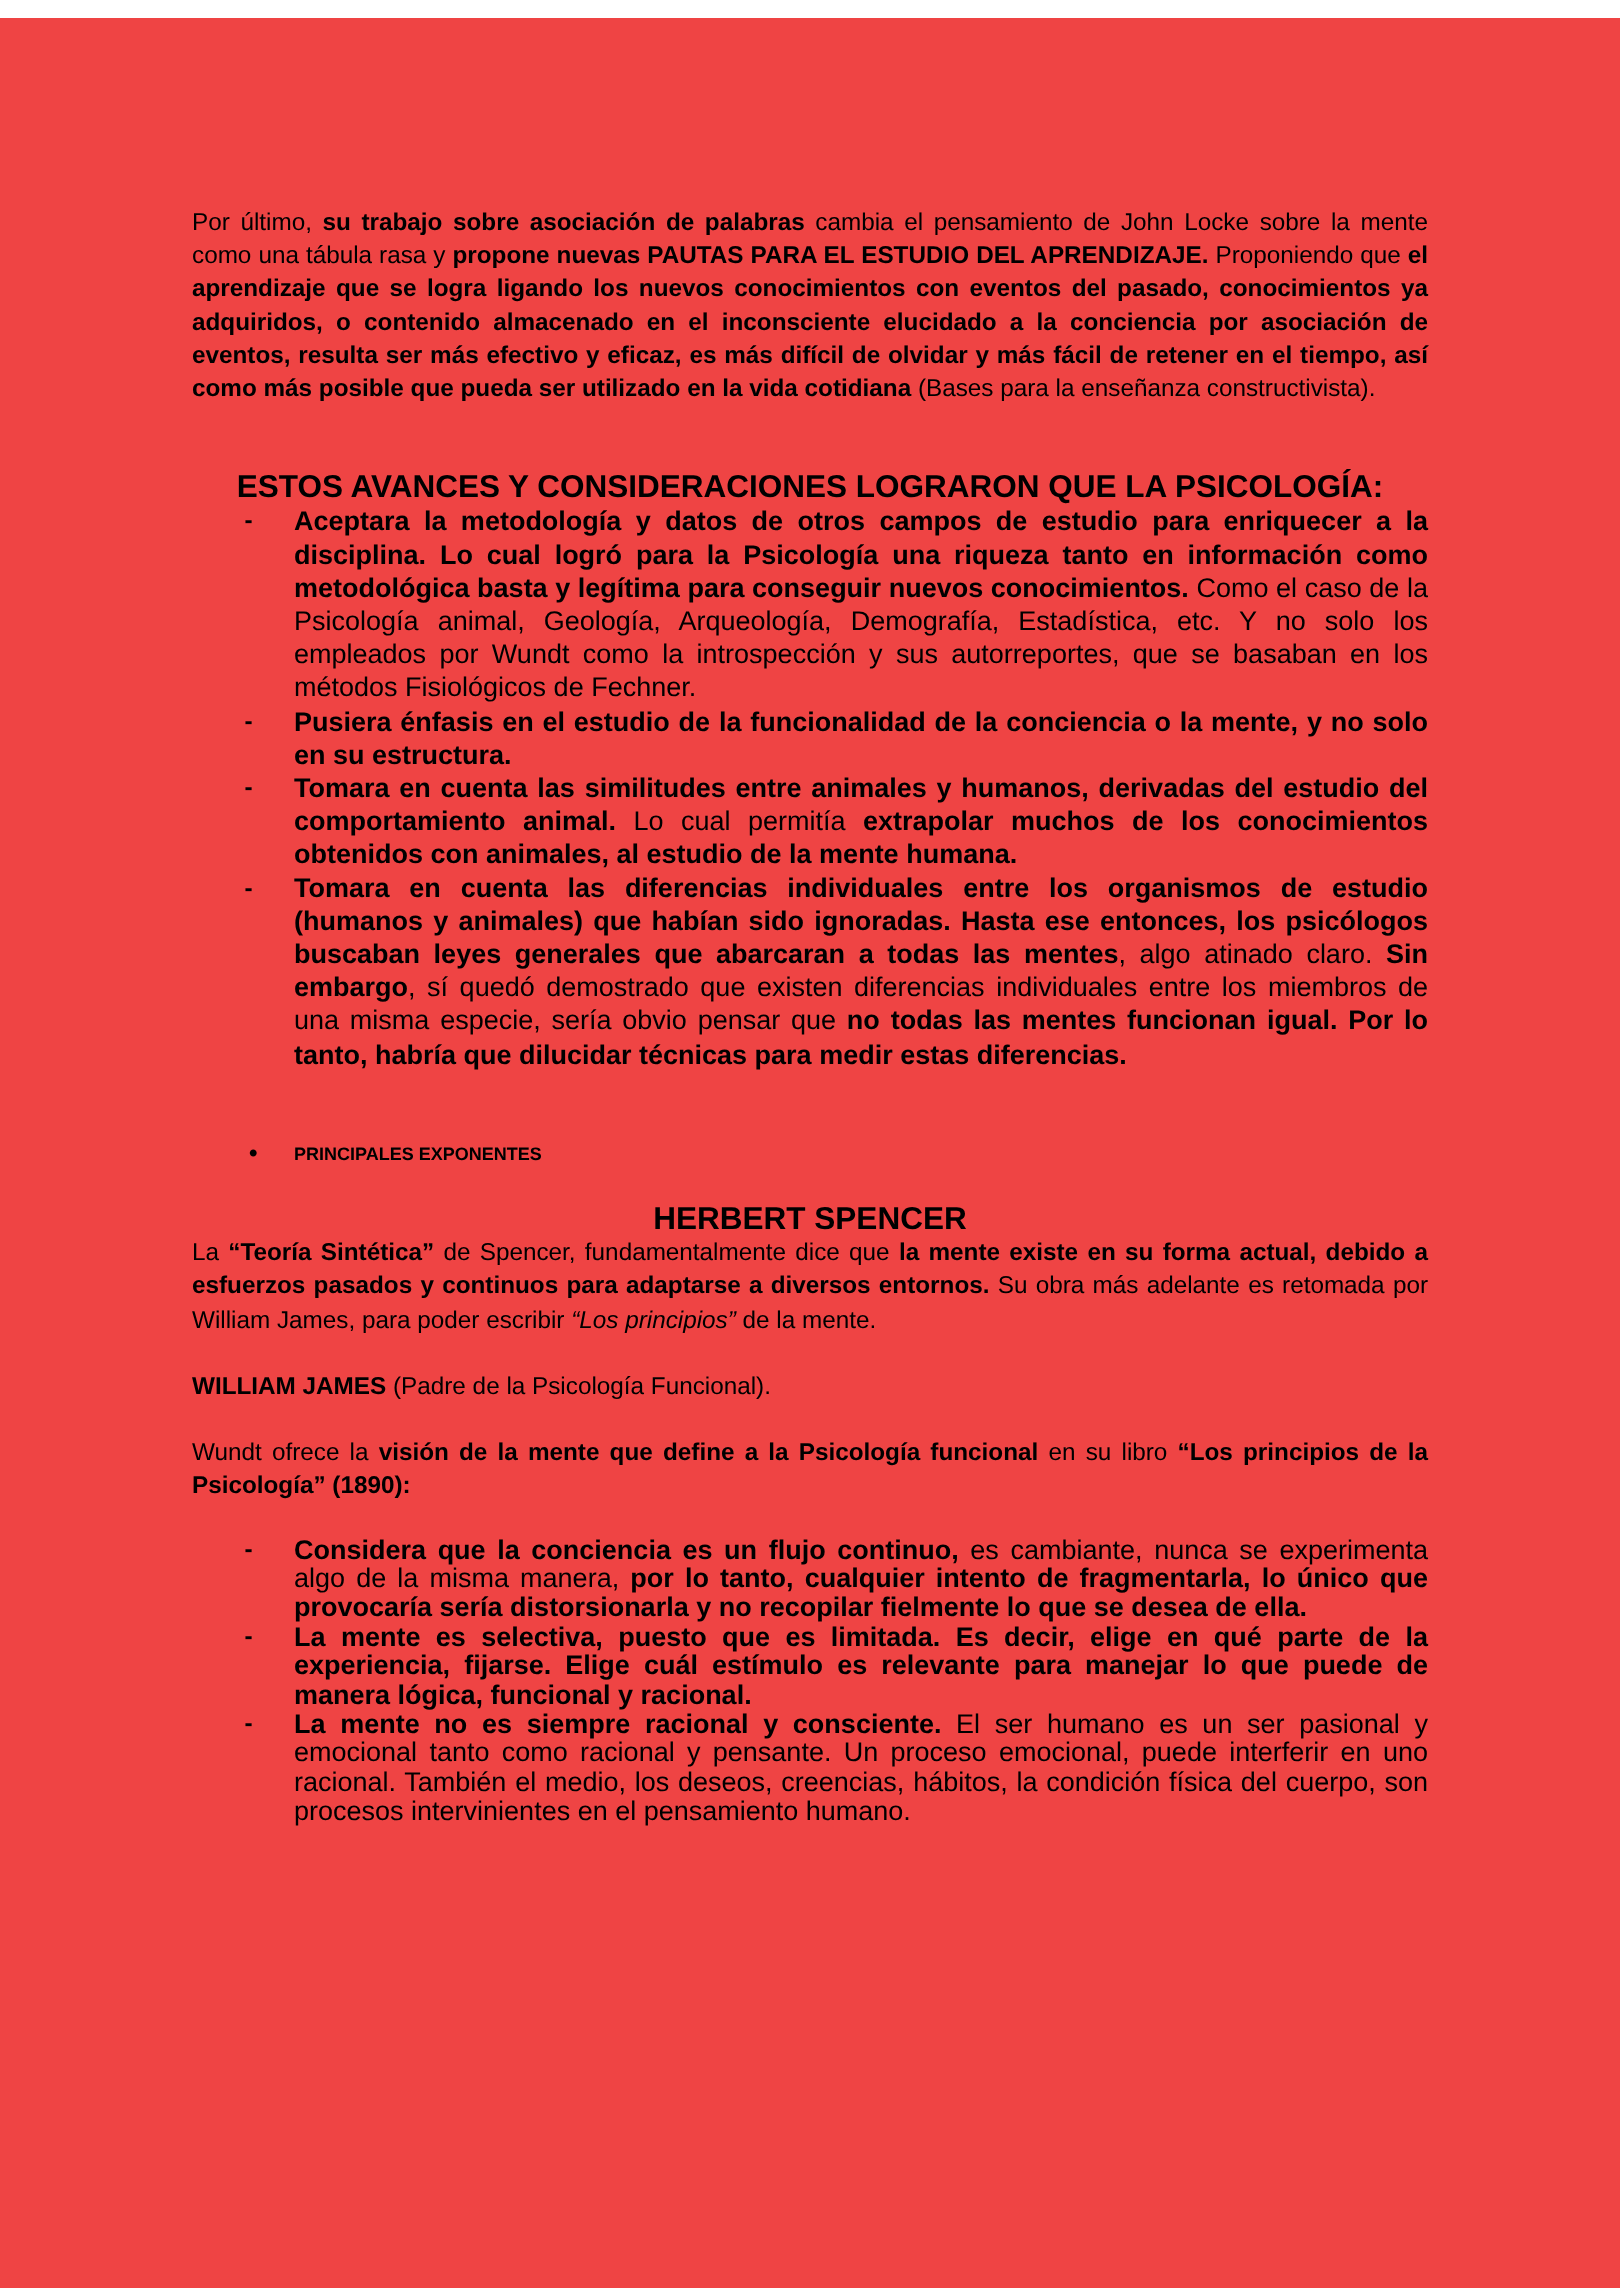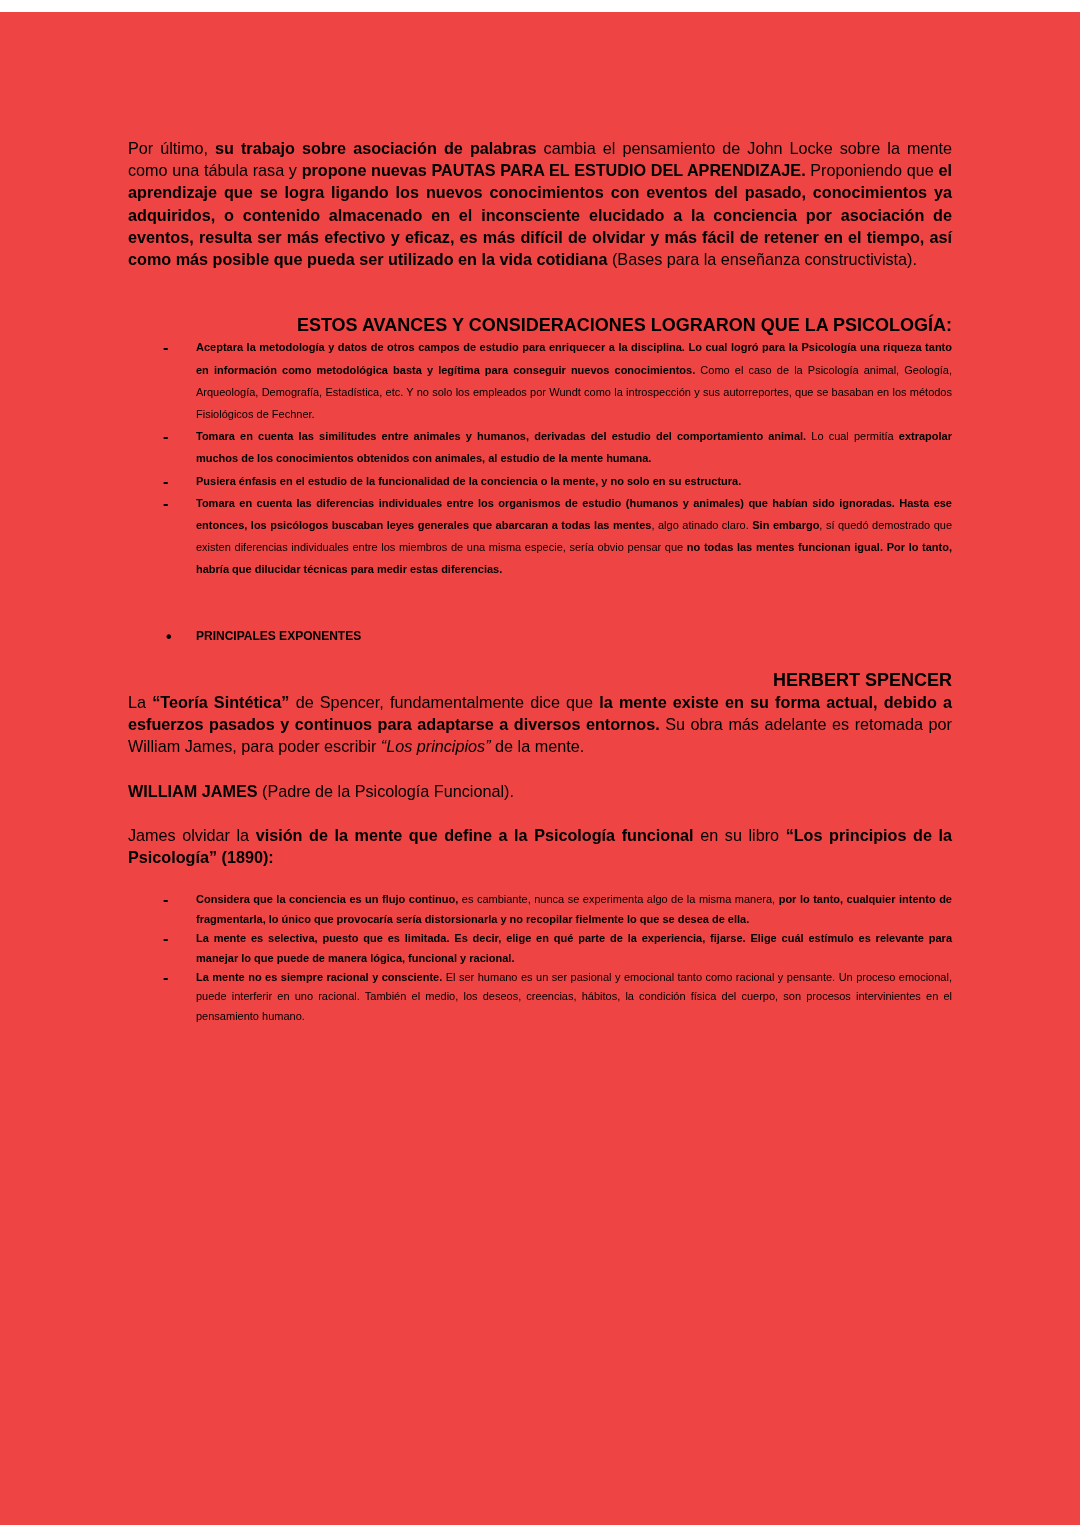--- a/index.html
+++ b/index.html
@@ -34,36 +34,36 @@
     line-height: 22.2px;
     text-align: justify;
     text-justify: inter-word;
   }
 
   .gap-lg { height: 44px; }
   .gap-md { height: 22px; }
 
   h3.section-head {
     margin: 0;
-    font-size: 18px;
+    font-size: 21px;
     line-height: 22.2px;
     font-weight: bold;
-    text-align: right;
+    text-align: center;
   }
 
   
   ul.dash-list {
     list-style: none;
     margin: 0;
     padding: 0;
   }
   ul.dash-list > li {
     position: relative;
     padding-left: 68px;
-    font-size: 11px;
+    font-size: 18px;
     line-height: 22.2px;
     text-align: justify;
     text-justify: inter-word;
   }
   ul.dash-list > li::before {
     content: "-";
     position: absolute;
     left: 35px;
     top: 0;
     font-size: 16.2px;
@@ -114,43 +114,43 @@
   <div class="content">
 
     <p class="para"><span>Por último, </span><b>su trabajo sobre asociación de palabras</b><span> cambia el pensamiento de John Locke sobre la mente como una tábula rasa y </span><b>propone nuevas PAUTAS PARA EL ESTUDIO DEL APRENDIZAJE.</b><span> Proponiendo que </span><b>el aprendizaje que se logra ligando los nuevos conocimientos con eventos del pasado, conocimientos ya adquiridos, o contenido almacenado en el inconsciente elucidado a la conciencia por asociación de eventos, resulta ser más efectivo y eficaz, es más difícil de olvidar y más fácil de retener en el tiempo, así como más posible que pueda ser utilizado en la vida cotidiana</b><span> (Bases para la enseñanza constructivista).</span></p>
 
     <div class="gap-lg"></div>
 
     <h3 class="section-head">ESTOS AVANCES Y CONSIDERACIONES LOGRARON QUE LA PSICOLOGÍA:</h3>
 
     <ul class="dash-list">
       <li><b>Aceptara la metodología y datos de otros campos de estudio para enriquecer a la disciplina. Lo cual logró para la Psicología una riqueza tanto en información como metodológica basta y legítima para conseguir nuevos conocimientos.</b><span> Como el caso de la Psicología animal, Geología, Arqueología, Demografía, Estadística, etc. Y no solo los empleados por Wundt como la introspección y sus autorreportes, que se basaban en los métodos Fisiológicos de Fechner.</span></li>
+      <li><b>Pusiera énfasis en el estudio de la funcionalidad de la conciencia o la mente, y no solo en su estructura.</b><span></span></li>
       <li><b>Tomara en cuenta las similitudes entre animales y humanos, derivadas del estudio del comportamiento animal.</b><span> Lo cual permitía </span><b>extrapolar muchos de los conocimientos obtenidos con animales, al estudio de la mente humana.</b><span></span></li>
-      <li><b>Pusiera énfasis en el estudio de la funcionalidad de la conciencia o la mente, y no solo en su estructura.</b><span></span></li>
       <li><b>Tomara en cuenta las diferencias individuales entre los organismos de estudio (humanos y animales) que habían sido ignoradas. Hasta ese entonces, los psicólogos buscaban leyes generales que abarcaran a todas las mentes</b><span>, algo atinado claro. </span><b>Sin embargo</b><span>, sí quedó demostrado que existen diferencias individuales entre los miembros de una misma especie, sería obvio pensar que </span><b>no todas las mentes funcionan igual. Por lo tanto, habría que dilucidar técnicas para medir estas diferencias.</b></li>
     </ul>
 
     <div class="gap-lg"></div>
 
     <ul class="dot-list">
       <li><span>PRINCIPALES EXPONENTES</span></li>
     </ul>
 
     <div class="gap-md"></div>
 
     <h3 class="section-head">HERBERT SPENCER</h3>
     <p class="para"><span>La </span><span class="bi">“Teoría Sintética”</span><span> de Spencer, fundamentalmente dice que </span><b>la mente existe en su forma actual, debido a esfuerzos pasados y continuos para adaptarse a diversos entornos.</b><span> Su obra más adelante es retomada por William James, para poder escribir </span><i>“Los principios”</i><span> de la mente.</span></p>
 
     <div class="gap-md"></div>
 
     <p class="para last-line-left"><b>WILLIAM JAMES</b><span> (Padre de la Psicología Funcional).</span></p>
 
     <div class="gap-md"></div>
 
-    <p class="para"><span>James olvidar la </span><b>visión de la mente que define a la Psicología funcional</b><span> en su libro </span><span class="bi">“Los principios de la Psicología”</span><b> (1890)</b><span class="bi">:</span></p>
+    <p class="para"><span>Wundt ofrece la </span><b>visión de la mente que define a la Psicología funcional</b><span> en su libro </span><span class="bi">“Los principios de la Psicología”</span><b> (1890)</b><span class="bi">:</span></p>
 
     <div class="gap-md"></div>
 
     <ul class="dash-list tight">
       <li><b>Considera que la conciencia es un flujo continuo,</b><span> es cambiante, nunca se experimenta algo de la misma manera, </span><b>por lo tanto, cualquier intento de fragmentarla, lo único que provocaría sería distorsionarla y no recopilar fielmente lo que se desea de ella.</b><span></span></li>
       <li><b>La mente es selectiva, puesto que es limitada. Es decir, elige en qué parte de la experiencia, fijarse. Elige cuál estímulo es relevante para manejar lo que puede de manera lógica, funcional y racional.</b><span></span></li>
       <li><b>La mente no es siempre racional y consciente.</b><span> El ser humano es un ser pasional y emocional tanto como racional y pensante. Un proceso emocional, puede interferir en uno racional. También el medio, los deseos, creencias, hábitos, la condición física del cuerpo, son procesos intervinientes en el pensamiento humano.</span></li>
     </ul>
 
   </div>

